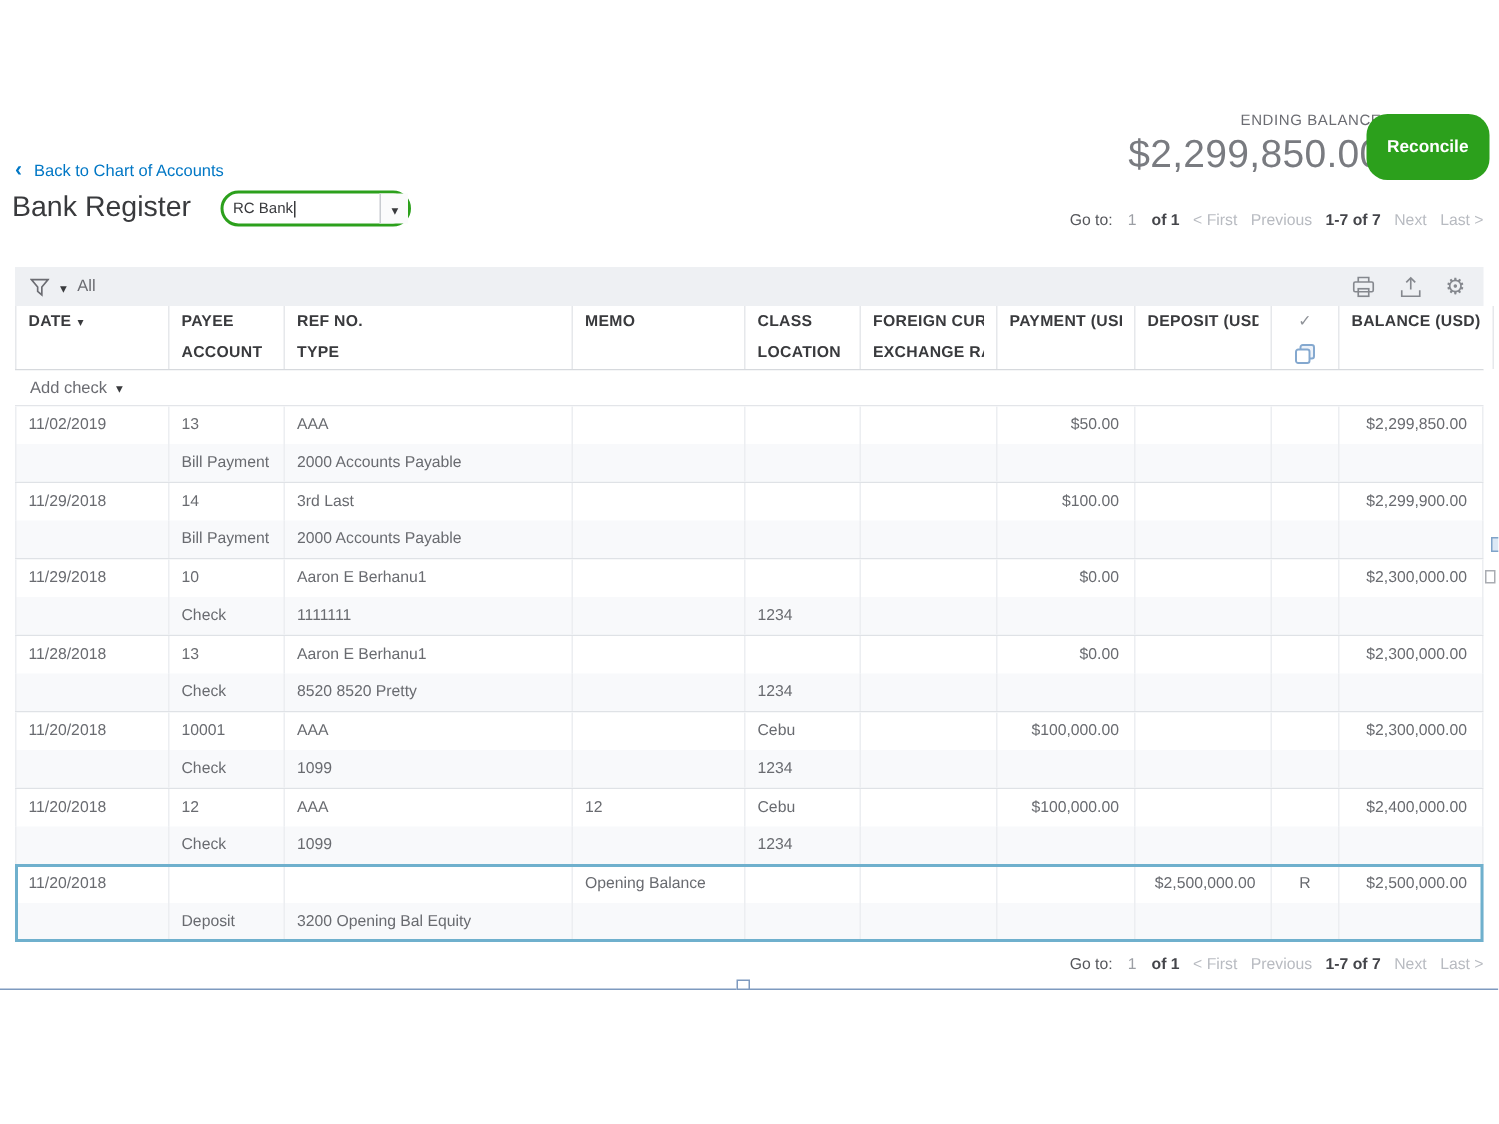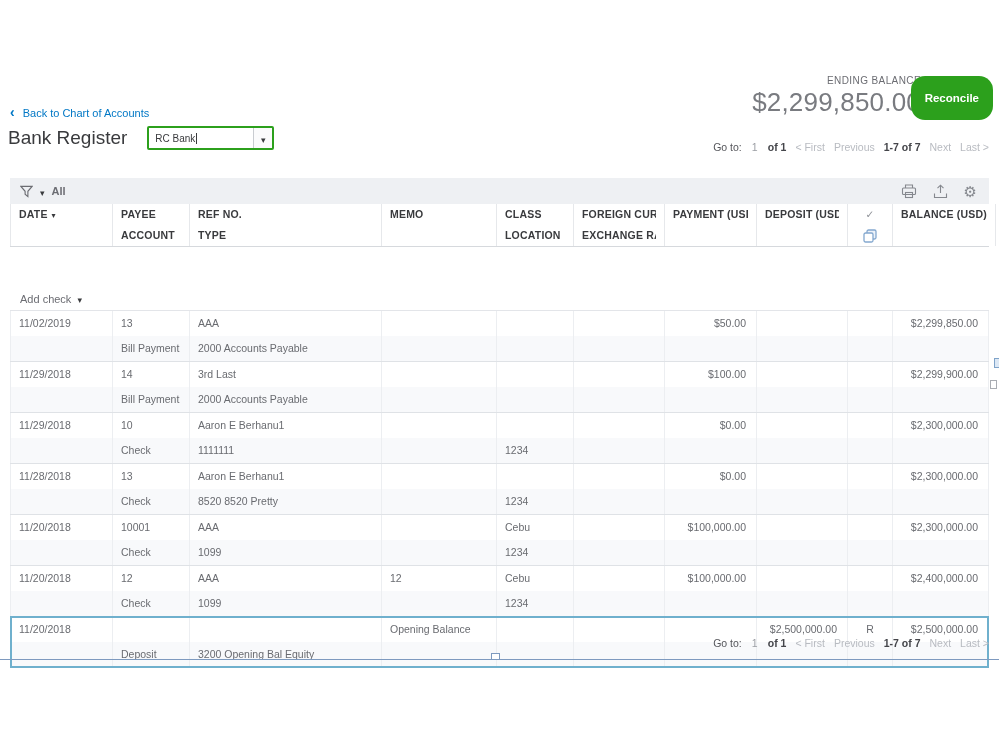--- a/index.html
+++ b/index.html
@@ -6,21 +6,21 @@
   html,body { background:#fff; }
   body { font-family:"Liberation Sans","DejaVu Sans",sans-serif; color:#393A3D; }
   #page { position:relative; width:999px; height:749px; background:#fff; overflow:hidden; margin:0 auto; }
 
   
   .page-header { position:absolute; top:80px; left:10px; }
   .back-link { font-size:11px; color:#0077C5; cursor:pointer; display:inline-flex; align-items:center; gap:8px;margin-top:27px; }
   .back-link .chev::before { content:"\2039"; font-size:14px; font-weight:bold; line-height:10px; }
   .title-row { display:flex; align-items:center; margin-top:5px; margin-left:-2px; }
   .page-title { font-size:19px; font-weight:400; color:#393A3D; }
-  .account-select { margin-left:20px; width:127px; height:24px; border:2px solid #2CA01C; border-radius:2px; background:#fff; display:flex; align-items:stretch; cursor:pointer; }
+  .account-select { margin-left:20px; width:127px; height:24px; border:2px solid #2CA01C; border-radius:12px; background:#fff; display:flex; align-items:stretch; cursor:pointer; }
   .account-select .val { flex:1; font-size:10px; color:#393A3D; padding:0 6px; display:flex; align-items:center; }
   .account-select .val .cursorbar { display:inline-block; width:1px; height:11px; background:#393A3D; margin-left:1px; }
   .account-select .dd { width:19px; border-left:1px solid #c9ccd1; background:#fbfbfc; display:flex; align-items:center; justify-content:center; }
   .caret::after { content:"\25BE"; font-size:9px; color:#393A3D; line-height:1; }
 
   .balance-block { position:absolute; top:75px; right:78px; text-align:right; }
   .balance-label { font-size:10px; color:#6B6C72; letter-spacing:.4px; }
   .balance-value { font-size:26px; font-weight:400; color:#797B80; margin-top:1px; letter-spacing:.2px; }
   .reconcile-btn { position:absolute; top:76px; right:6px; background:#2CA01C; color:#fff; font-size:11.5px; font-weight:bold; border:none; border-radius:14px; padding:16px 14px; cursor:pointer; font-family:inherit; }
 
@@ -29,38 +29,38 @@
   .pagination.top { top:141px; }
   .pagination.bottom { top:637px; }
   .pg-dark { color:#55565B; }
   .pg-strong { color:#44454A; font-weight:bold; }
   .pg-muted { color:#B8BBC1; cursor:pointer; }
   .pg-input { color:#9B9EA4; min-width:8px; text-align:center; cursor:text; }
 
   
   .register-table { position:absolute; top:178px; left:10px; width:979px; }
   .toolbar { height:26px; background:#EEF0F3; display:flex; align-items:center; padding:0 12px 0 10px; }
-  .toolbar .left { display:flex; align-items:center; gap:7px; cursor:pointer;font-weight:bold; }
+  .toolbar .left { display:flex; align-items:center; gap:7px; cursor:pointer; }
   .toolbar .filter-label { font-size:11px; color:#6B6C72; }
   .toolbar .spacer { flex:1; }
   .toolbar .right { display:flex; align-items:center; gap:16px; }
   .tool-icon { color:#85888E; cursor:pointer; display:flex; align-items:center; }
   .gear-glyph { font-size:15px; line-height:1; color:#85888E; }
 
   .grid { display:grid; grid-template-columns:103px 77px 192px 115px 77px 91px 92px 91px 45px 1fr; }
   .thead { background:#fff; border-bottom:1px solid #D6D9DD; }
   .hcell { border-right:1px solid #E6E8EB; padding:0 8px; }
   .hcell:first-child { border-left:1px solid #E6E8EB; }
   .hl { height:21px; line-height:21px; font-size:10.5px; font-weight:bold; color:#393A3D; letter-spacing:.2px; white-space:nowrap; overflow:hidden; }
   .h5 .hl, .h6 .hl, .h7 .hl, .h9 .hl { text-align:right; }
   .h8 .hl { text-align:center; }
   .h8 .hl:first-child { color:#8E9197; font-weight:normal; }
   .sort-caret::after { content:"\25BE"; font-size:8px; color:#393A3D; margin-left:4px; }
 
-  .add-row { height:24px; line-height:24px; background:#fff; border-bottom:1px solid #E3E5E9; font-size:11px; color:#6B6C72; padding-left:10px; cursor:pointer; display:flex; align-items:center; gap:6px;margin-top:40px; }
+  .add-row { height:24px; line-height:24px; background:#fff; border-bottom:1px solid #E3E5E9; font-size:11px; color:#6B6C72; padding-left:10px; cursor:pointer; display:flex; align-items:center; gap:6px; }
 
   .row { position:relative; border-bottom:1px solid #DFE2E6; cursor:pointer; }
   .row .line { display:grid; grid-template-columns:103px 77px 192px 115px 77px 91px 92px 91px 45px 1fr; }
   .row .line1 { background:#fff; }
   .row .line2 { background:#F8F9FB; }
   .cell { height:25px; line-height:25px; font-size:10.5px; color:#696B70; padding:0 8px; border-right:1px solid #ECEEF1; white-space:nowrap; overflow:hidden; }
   .cell:first-child { border-left:1px solid #ECEEF1; }
   .cell.c6, .cell.c7, .cell.c9 { text-align:right; padding-right:10px; }
   .cell.c8 { text-align:center; }
   .row.selected::after { content:""; position:absolute; inset:-1px 0 -1px 0; border:2px solid #6FB0CD; pointer-events:none; }

